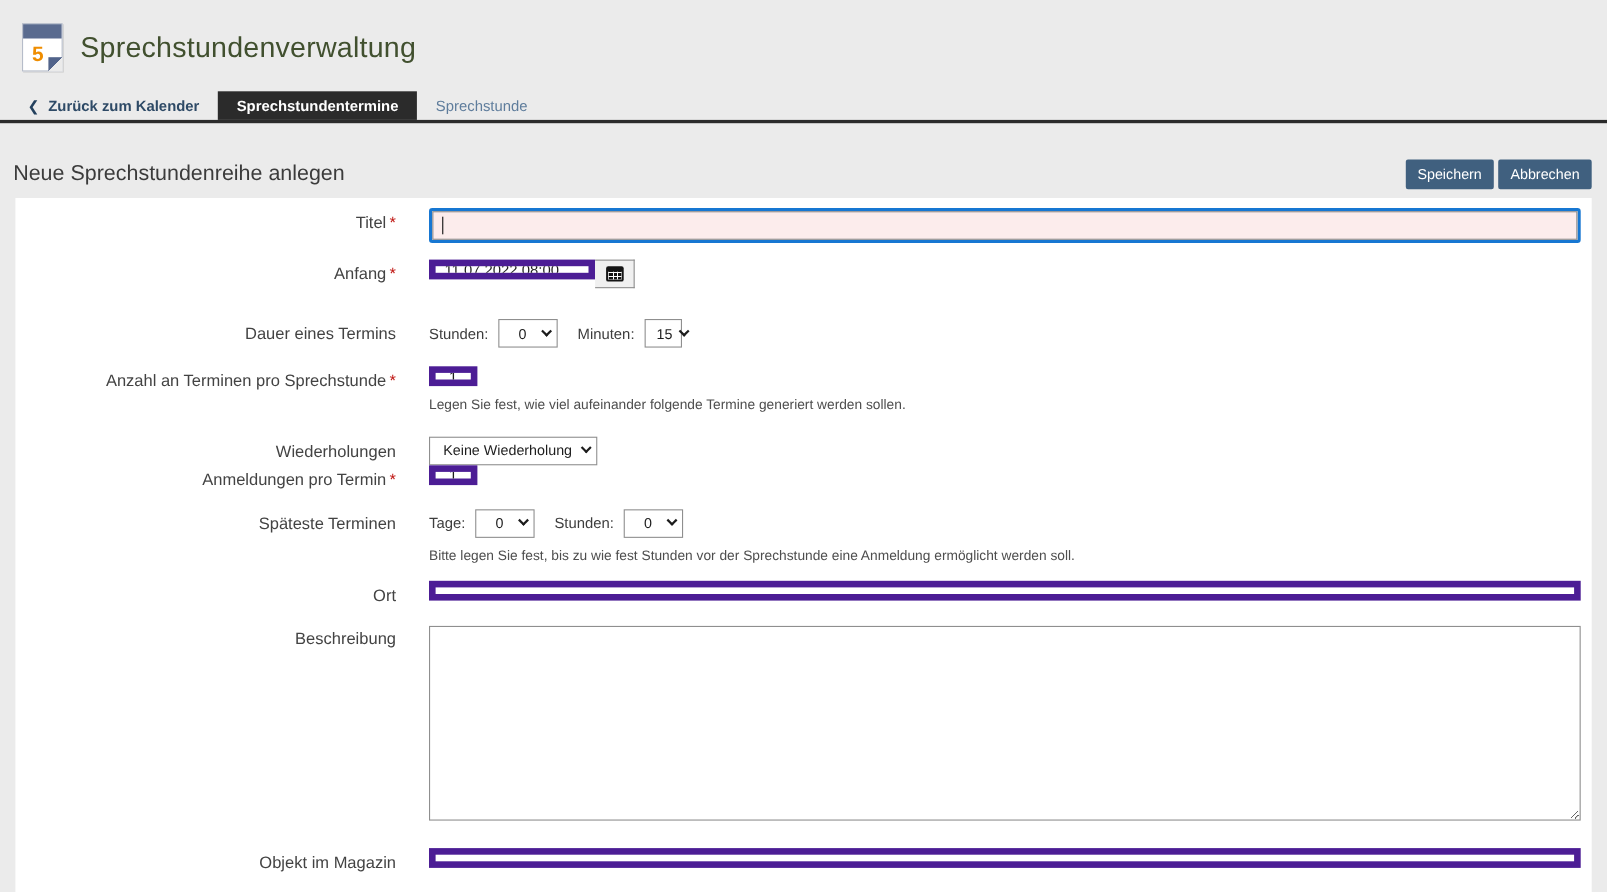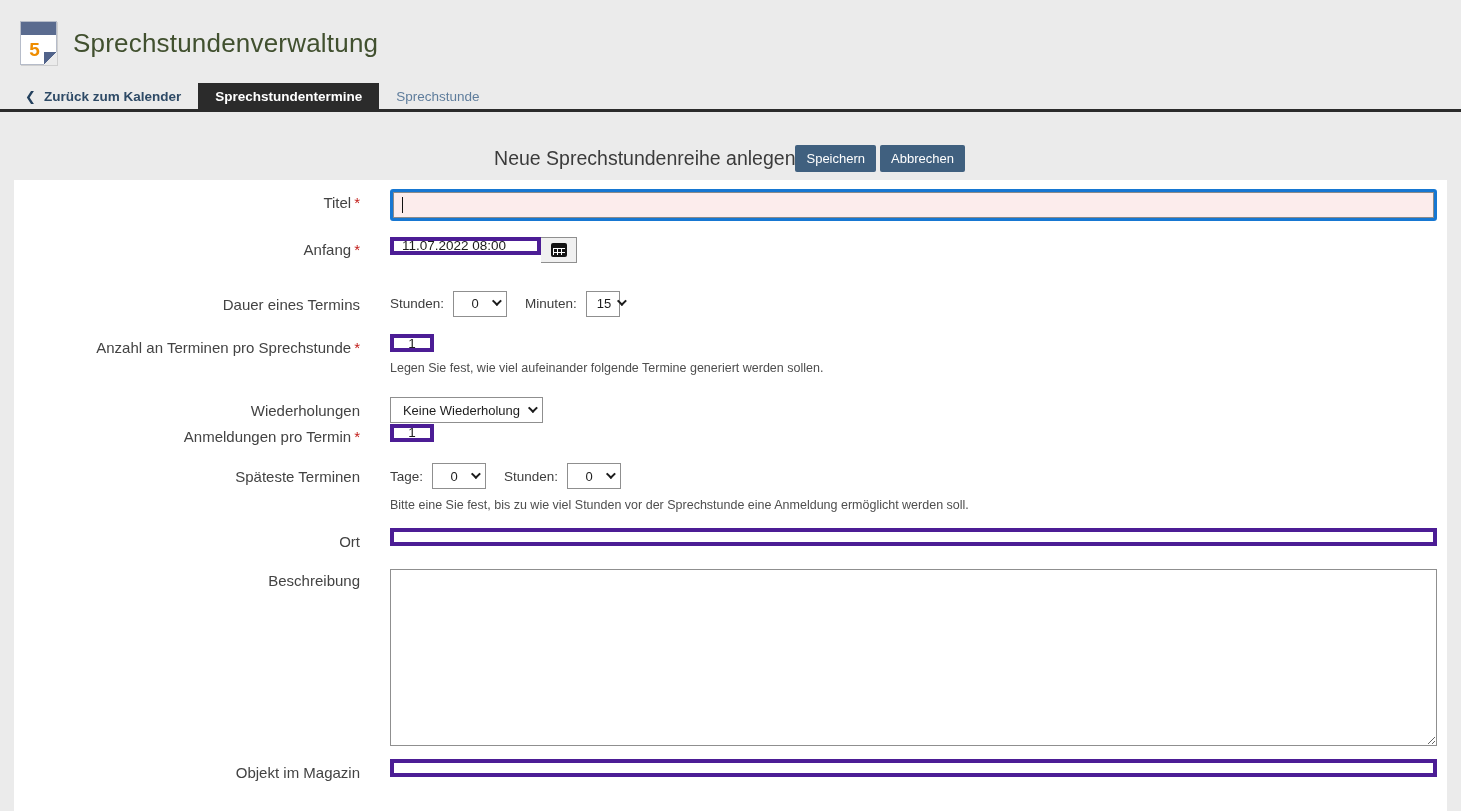--- a/index.html
+++ b/index.html
@@ -38,21 +38,21 @@
     font-size:13.5px;
   }
   .tab { display:flex; align-items:center; padding:0 17px; cursor:pointer; white-space:nowrap; }
   .tab-back { color:#2e4a66; gap:8px; font-weight:600; }
   .tab-back .chev-left { font-size:13px; font-weight:bold; color:#24415e; line-height:1; }
   .tab-active { background:#2b2b2b; color:#fff; font-weight:600;align-items:center; }
   .tab-plain { color:#5f7d9c; }
 
   
   .titlebar {
-    display:flex; justify-content:center; align-items:center;
+    display:flex; justify-content:space-between; align-items:center;
     margin:33px 14px 8px 12px;
   }
   .page-title { font-size:19.5px; font-weight:400; color:#3b3b3b; }
   .actions { display:flex; gap:4px; }
   .btn {
     background:#40607f; color:#fff; border:0; border-radius:2px;
     font-size:13px; font-family:inherit; padding:6px 11px; cursor:pointer;
   }
 
   
@@ -62,21 +62,21 @@
   }
   .frow { display:flex; align-items:flex-start; }
   .flabel {
     width:376px; flex:0 0 auto; text-align:right; padding:5px 30px 0 0;
     font-size:15px; color:#434343;
   }
   .req { color:#c11b17; margin-left:3px; }
   .fctrl { flex:1 1 auto; min-width:0; }
 
   input[type="text"], .textlike {
-    height:18px; border:4px solid #4c1d95; background:#fff;
+    height:18px; border:6px solid #4c1d95; background:#fff;
     font-family:inherit; font-size:13.5px; color:#1d1d1d; padding:0 8px;
   }
   .wide { width:100%; display:block; }
 
   
   .focus-wrap {
     border:3px solid #1777d2; border-radius:3px; width:100%;
     background:#1777d2; position:relative;
   }
   .focus-wrap input {
@@ -248,34 +248,34 @@
           <span class="val">0</span>
           <span class="chev-down"></span>
         </span>
         <span class="gap"></span>
         <span class="ctrl-label">Stunden:</span>
         <span class="fselect" style="width:54px">
           <span class="val">0</span>
           <span class="chev-down"></span>
         </span>
       </div>
-      <div class="help">Bitte eine Sie fest, bis zu wie viel Stunden vor der Sprechstunde eine Anmeldung ermöglicht werden soll.</div>
+      <div class="help">Bitte legen Sie fest, bis zu wie fest Stunden vor der Sprechstunde eine Anmeldung ermöglicht werden soll.</div>
     </div>
   </div>
 
   <div class="frow" style="margin-bottom:19px">
     <div class="flabel">
       <span>Ort</span>
     </div>
     <div class="fctrl" style="padding-right:5px">
       <input type="text" class="wide" value="" style="">
     </div>
   </div>
 
-  <div class="frow" style="margin-bottom:13px">
+  <div class="frow" style="margin-bottom:25px">
     <div class="flabel" style="padding-top:3px">
       <span>Beschreibung</span>
     </div>
     <div class="fctrl" style="padding-right:5px">
       <textarea class="desc" style=""></textarea>
     </div>
   </div>
 
   <div class="frow">
     <div class="flabel">

